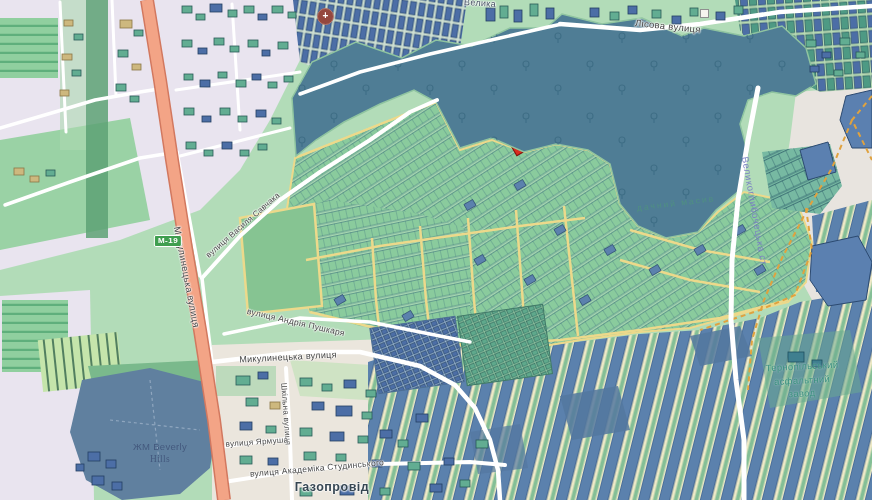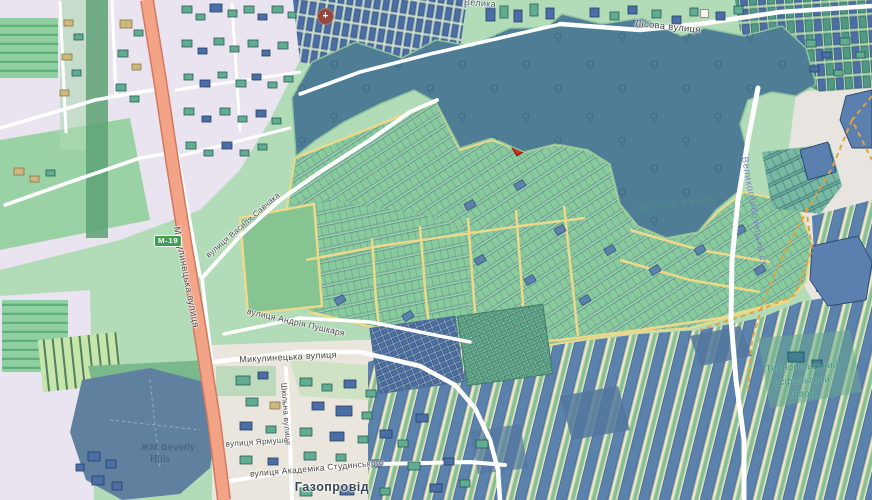--- a/index.html
+++ b/index.html
@@ -21,21 +21,21 @@
              color:#4f9f72;opacity:.55;font-size:8.5px;letter-spacing:2px;text-shadow:none;}
   #lbl-savchaka{left:243px;top:225px;transform:translate(-50%,-50%) rotate(-41deg);font-size:8px;}
   #lbl-pushkarya{left:296px;top:322px;transform:translate(-50%,-50%) rotate(13deg);font-size:8.5px;}
   #lbl-myk-v{left:187px;top:277px;transform:translate(-50%,-50%) rotate(79deg);font-size:9.5px;}
   #lbl-myk-h{left:288px;top:357px;transform:translate(-50%,-50%) rotate(-3deg);}
   #lbl-shkilna{left:286px;top:414px;transform:translate(-50%,-50%) rotate(86deg);font-size:8px;}
   #lbl-yarmusha{left:257px;top:442px;transform:translate(-50%,-50%) rotate(-4deg);font-size:8px;}
   #lbl-stud{left:317px;top:468px;transform:translate(-50%,-50%) rotate(-5deg);font-size:8.5px;}
   #lbl-gazo{left:332px;top:487px;transform:translate(-50%,-50%);font-size:12.5px;font-weight:600;
             color:#374753;letter-spacing:.5px;}
-  #lbl-bev1{left:160px;top:446px;transform:translate(-50%,-50%);color:#44597e;font-size:9.5px;text-shadow:none;margin-left:8px;}
+  #lbl-bev1{left:160px;top:446px;transform:translate(-50%,-50%);color:#44597e;font-size:9.5px;text-shadow:none;}
   #lbl-bev2{left:160px;top:459px;transform:translate(-50%,-50%);color:#44597e;font-size:9.5px;text-shadow:none;font-family:Liberation Serif, serif;}
   #shield-m19{position:absolute;left:168px;top:201px;transform:translate(-50%,-50%);
       background:var(--shield-green,#3f9e4f);color:#fff;font-size:8px;font-weight:bold;
       border:1px solid #fff;border-radius:2px;padding:1px 3px;line-height:1;letter-spacing:.5px;margin-top:40px;}
   #poi-hospital{position:absolute;left:325px;top:16px;width:15px;height:15px;margin:-8px 0 0 -8px;
       background:#94473e;border:1.5px solid #b57a6e;border-radius:50%;color:#fff;
       font-size:10px;font-weight:bold;text-align:center;line-height:14px;}
   #poi-building{position:absolute;left:704px;top:13px;width:7px;height:7px;margin:-4px 0 0 -4px;
       background:#f6f4ee;border:1.5px solid #8f8f8f;}
 </style>

